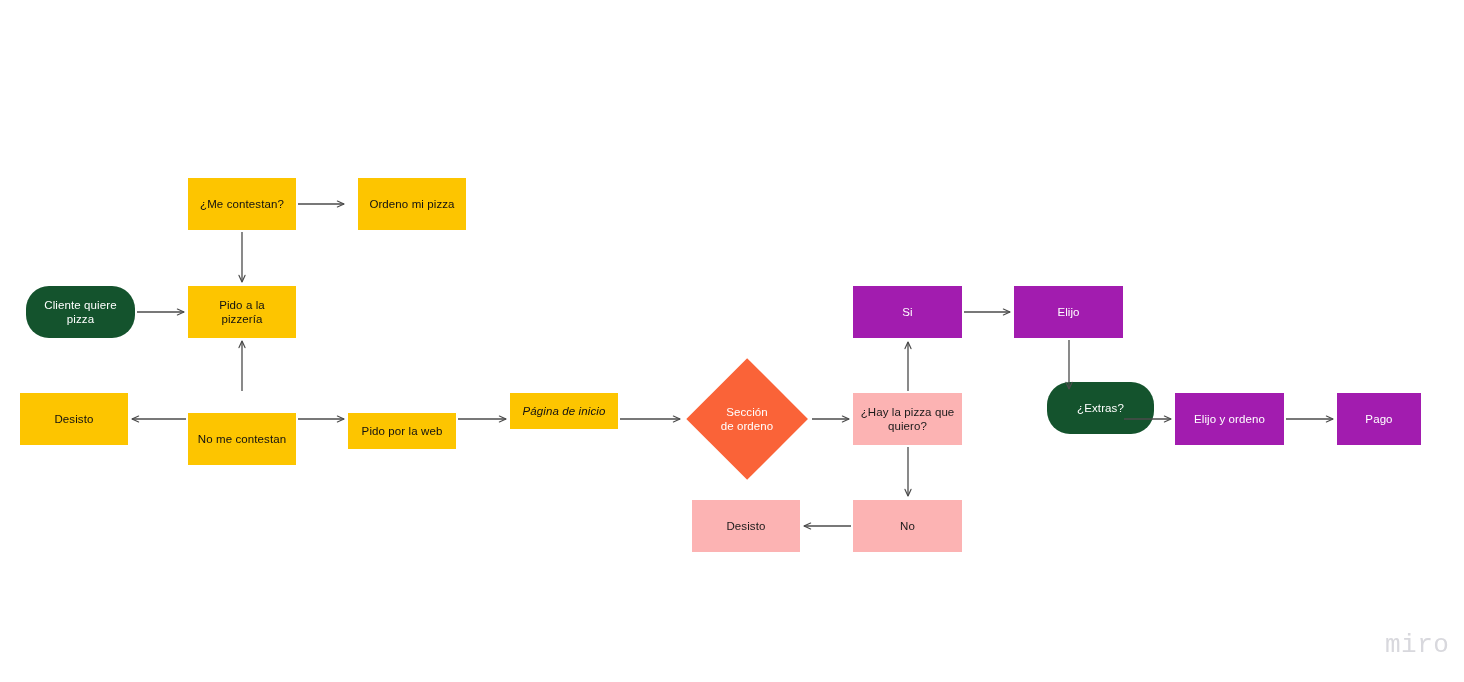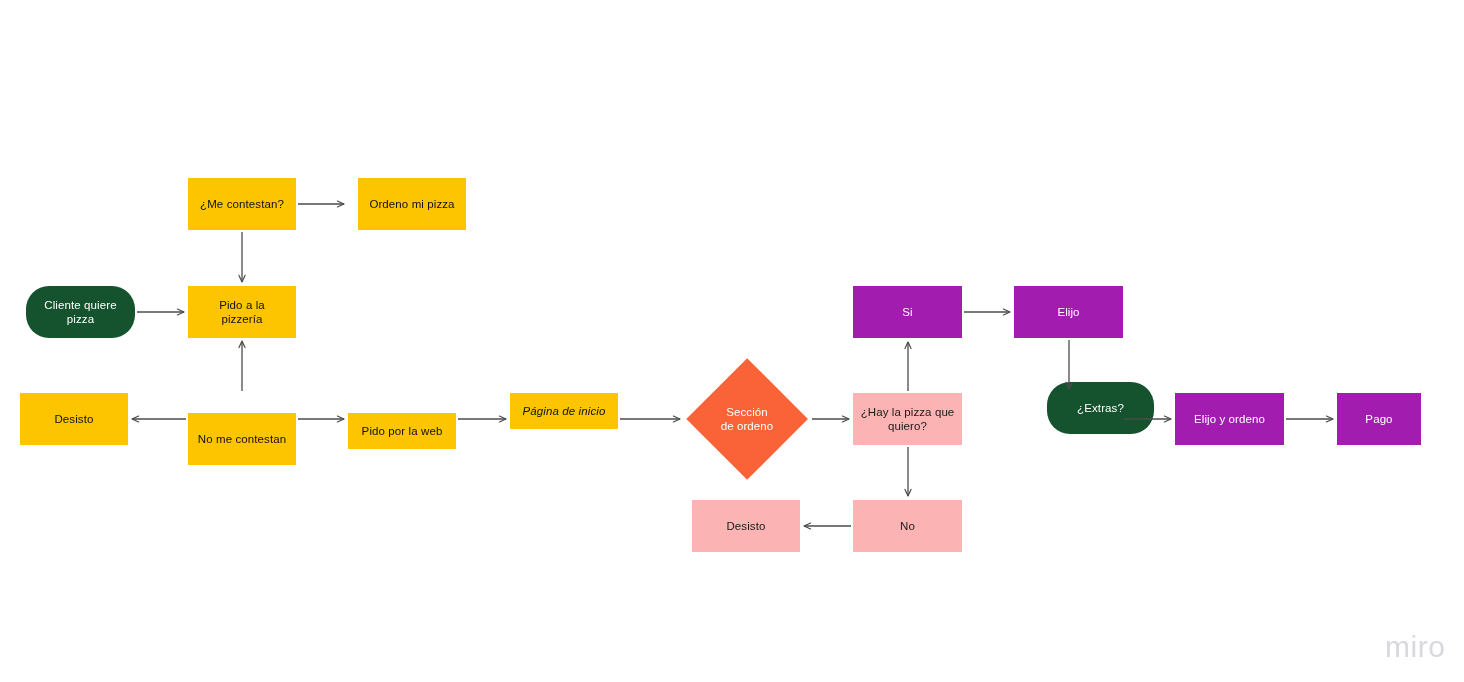--- a/index.html
+++ b/index.html
@@ -49,24 +49,24 @@
     position: absolute;
     left: 0;
     top: 0;
     width: 1464px;
     height: 682px;
     z-index: 1;
     pointer-events: none;
   }
   .watermark {
     position: absolute;
-    font-size: 30px;
+    font-size: 26px;
     letter-spacing: 0.5px;
     color: #d8d8dd;
-    font-family: Liberation Sans, sans-serif;
+    font-family: Liberation Mono, monospace;
     user-select: none;
   }
 </style>
 </head>
 <body>
 
 <div id="canvas" style="width: 1464px; height: 682px; background: rgb(255, 255, 255);">
 
   <svg class="edges" viewBox="0 0 1464 682" width="1464" height="682" xmlns="http://www.w3.org/2000/svg">
     <defs>

